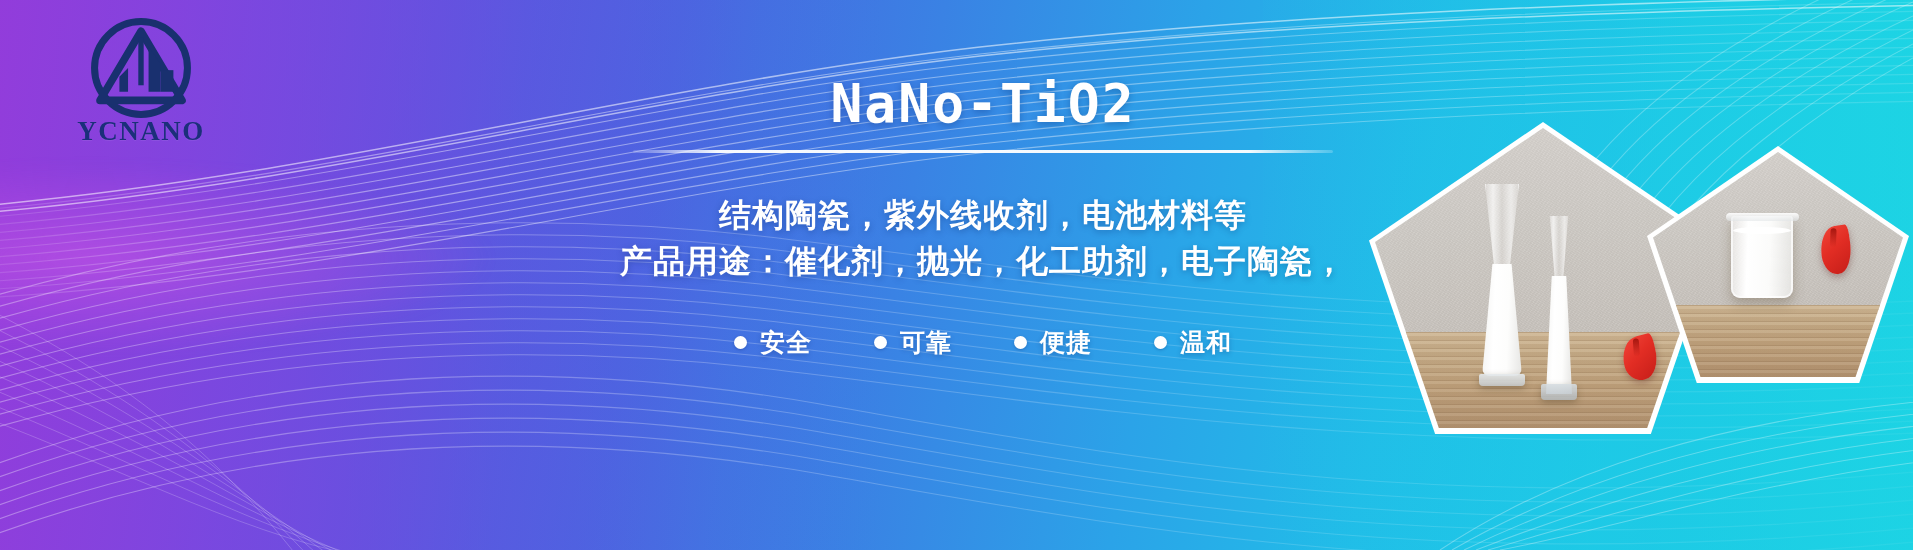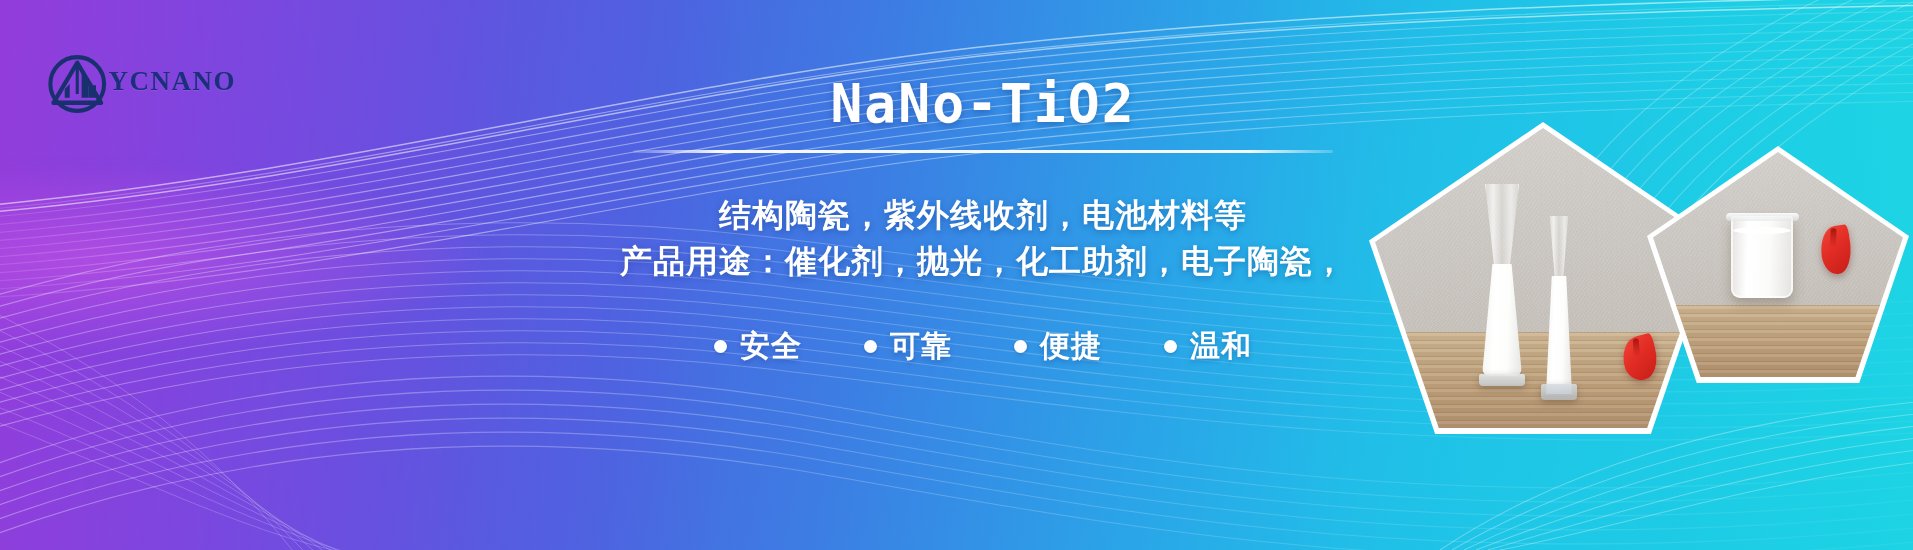--- a/index.html
+++ b/index.html
@@ -60,21 +60,21 @@
     pointer-events:none;
   }
 
   
   .waves{ position:absolute; inset:0; width:100%; height:100%; pointer-events:none; }
 
   
   .logo{
     position:absolute; left:46px; top:14px;
     width:190px; height:140px;
-    display:flex; flex-direction:row;
+    display:flex; flex-direction:column;
     align-items:center; justify-content:flex-start;
   }
   .logo-mark{ width:108px; height:108px; display:block; }
   .logo-text{
     margin-top:-6px;
     font-size:27px;
     font-weight:700;
     letter-spacing:1.5px;
     color:#1b2f7a;
     font-family:"Liberation Serif","DejaVu Serif",serif;
@@ -122,21 +122,21 @@
 
   .features{
     margin-top:42px;
     display:flex;
     justify-content:center;
     align-items:center;
     gap:62px;
   }
   .feat{
     display:flex; align-items:center; gap:13px;
-    font-size:30px; font-weight:700; color:#fff;
+    font-size:25px; font-weight:700; color:#fff;
     letter-spacing:1px;
     text-shadow:0 2px 5px rgba(10,40,110,.3);
     white-space:nowrap;
   }
   .dot{
     width:13px; height:13px; border-radius:50%;
     background:#ffffff; flex:0 0 auto;
     box-shadow:0 1px 3px rgba(10,40,110,.3);
   }
 

